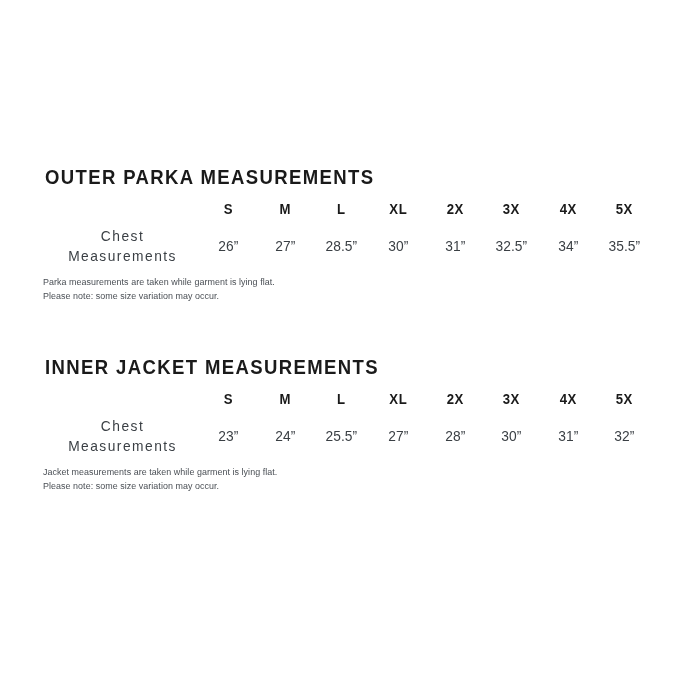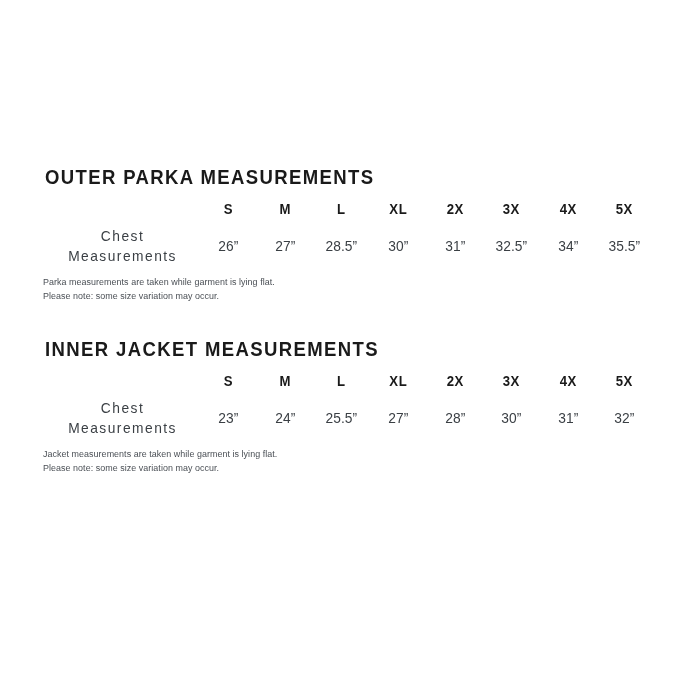--- a/index.html
+++ b/index.html
@@ -24,21 +24,21 @@
     box-sizing: border-box;
   }
 
   
   .section {
     position: absolute;
     left: 0;
     width: 700px;
   }
   .section-parka { top: 166px; }
-  .section-jacket { top: 338px; }
+  .section-jacket { top: 356px; }
 
   .section-heading {
     margin: 0 0 6px 45px;
     font-size: 19.5px;
     font-weight: 700;
     letter-spacing: 1.45px;
     color: #1a1a1a;
     font-family: "Liberation Sans Narrow", "Liberation Sans", sans-serif;
     transform: scaleX(0.95);
     transform-origin: left center;

